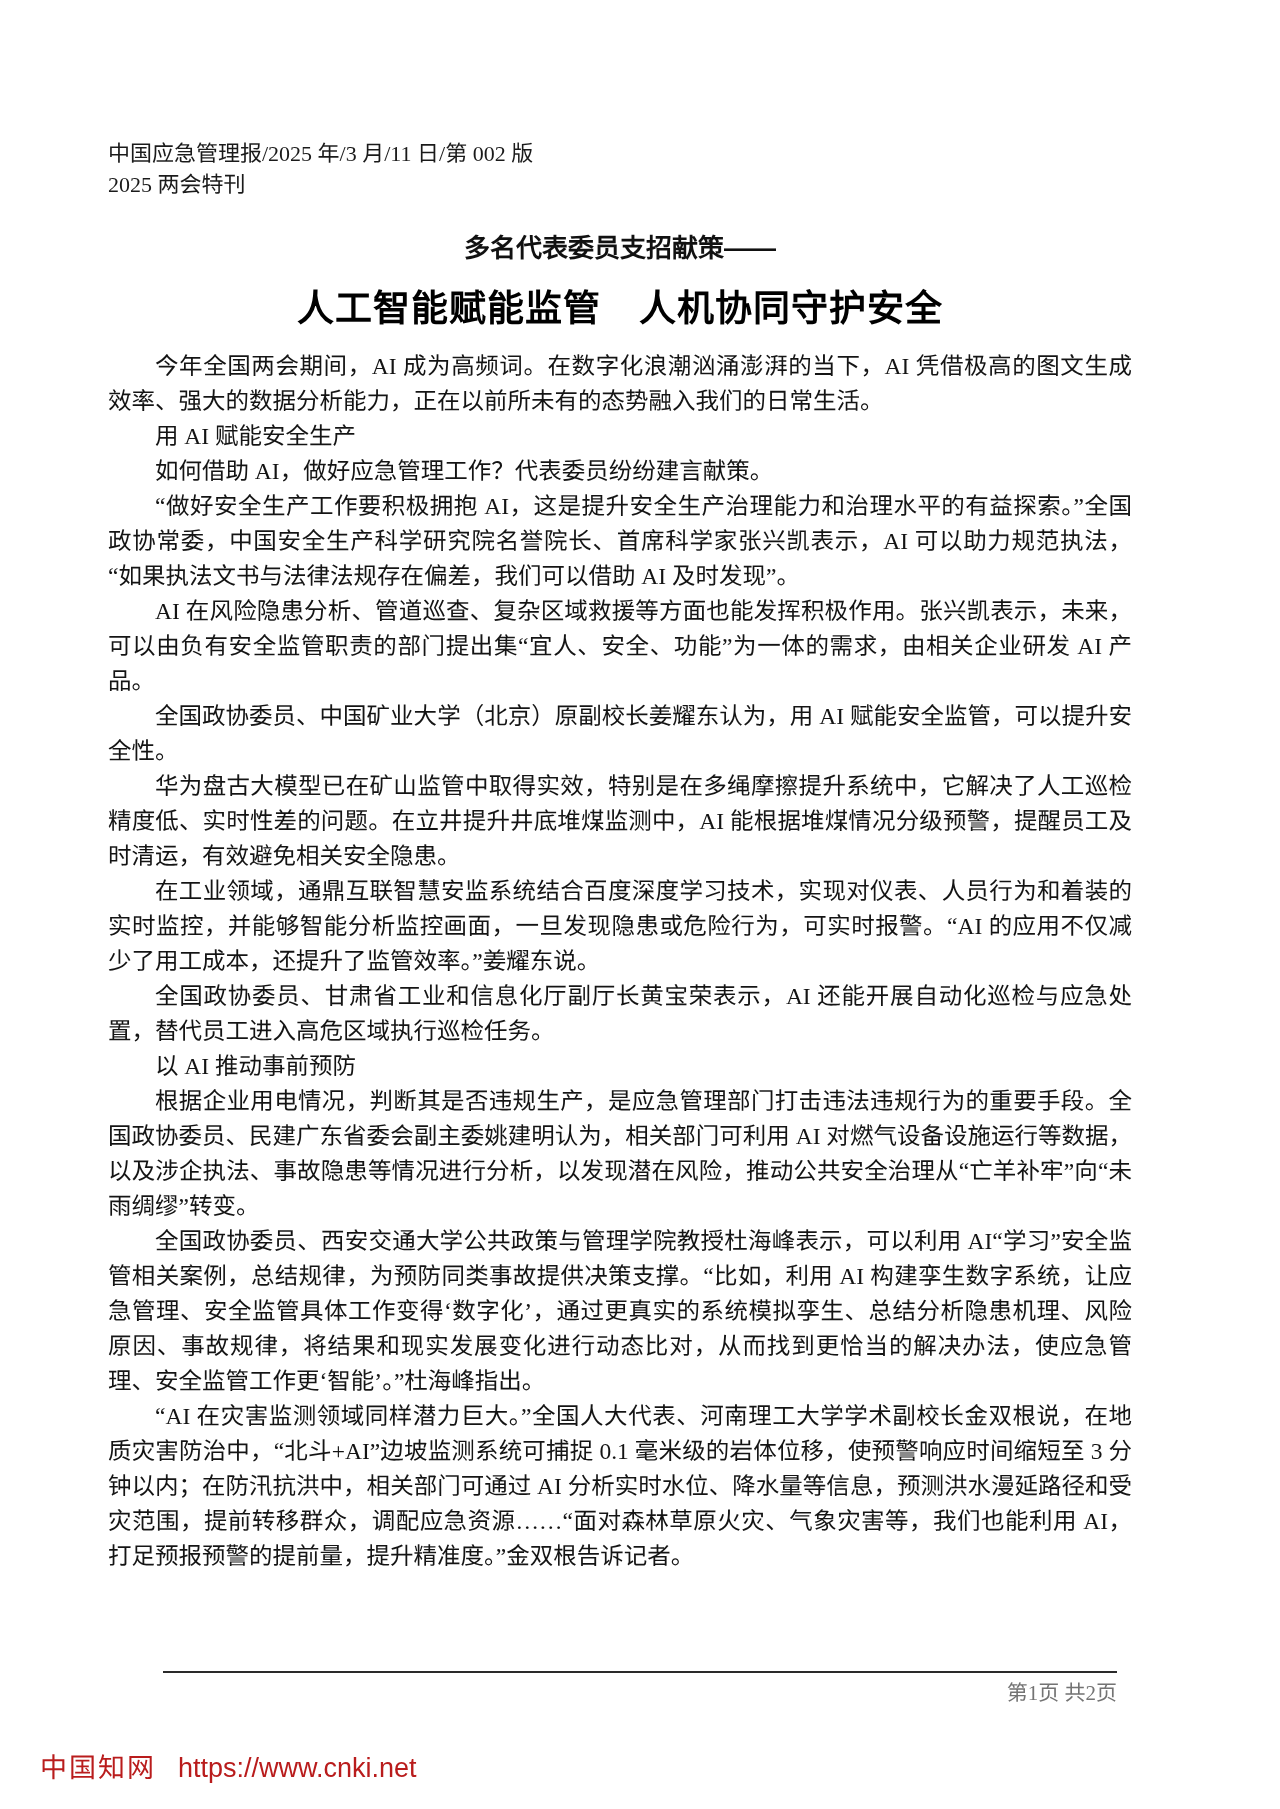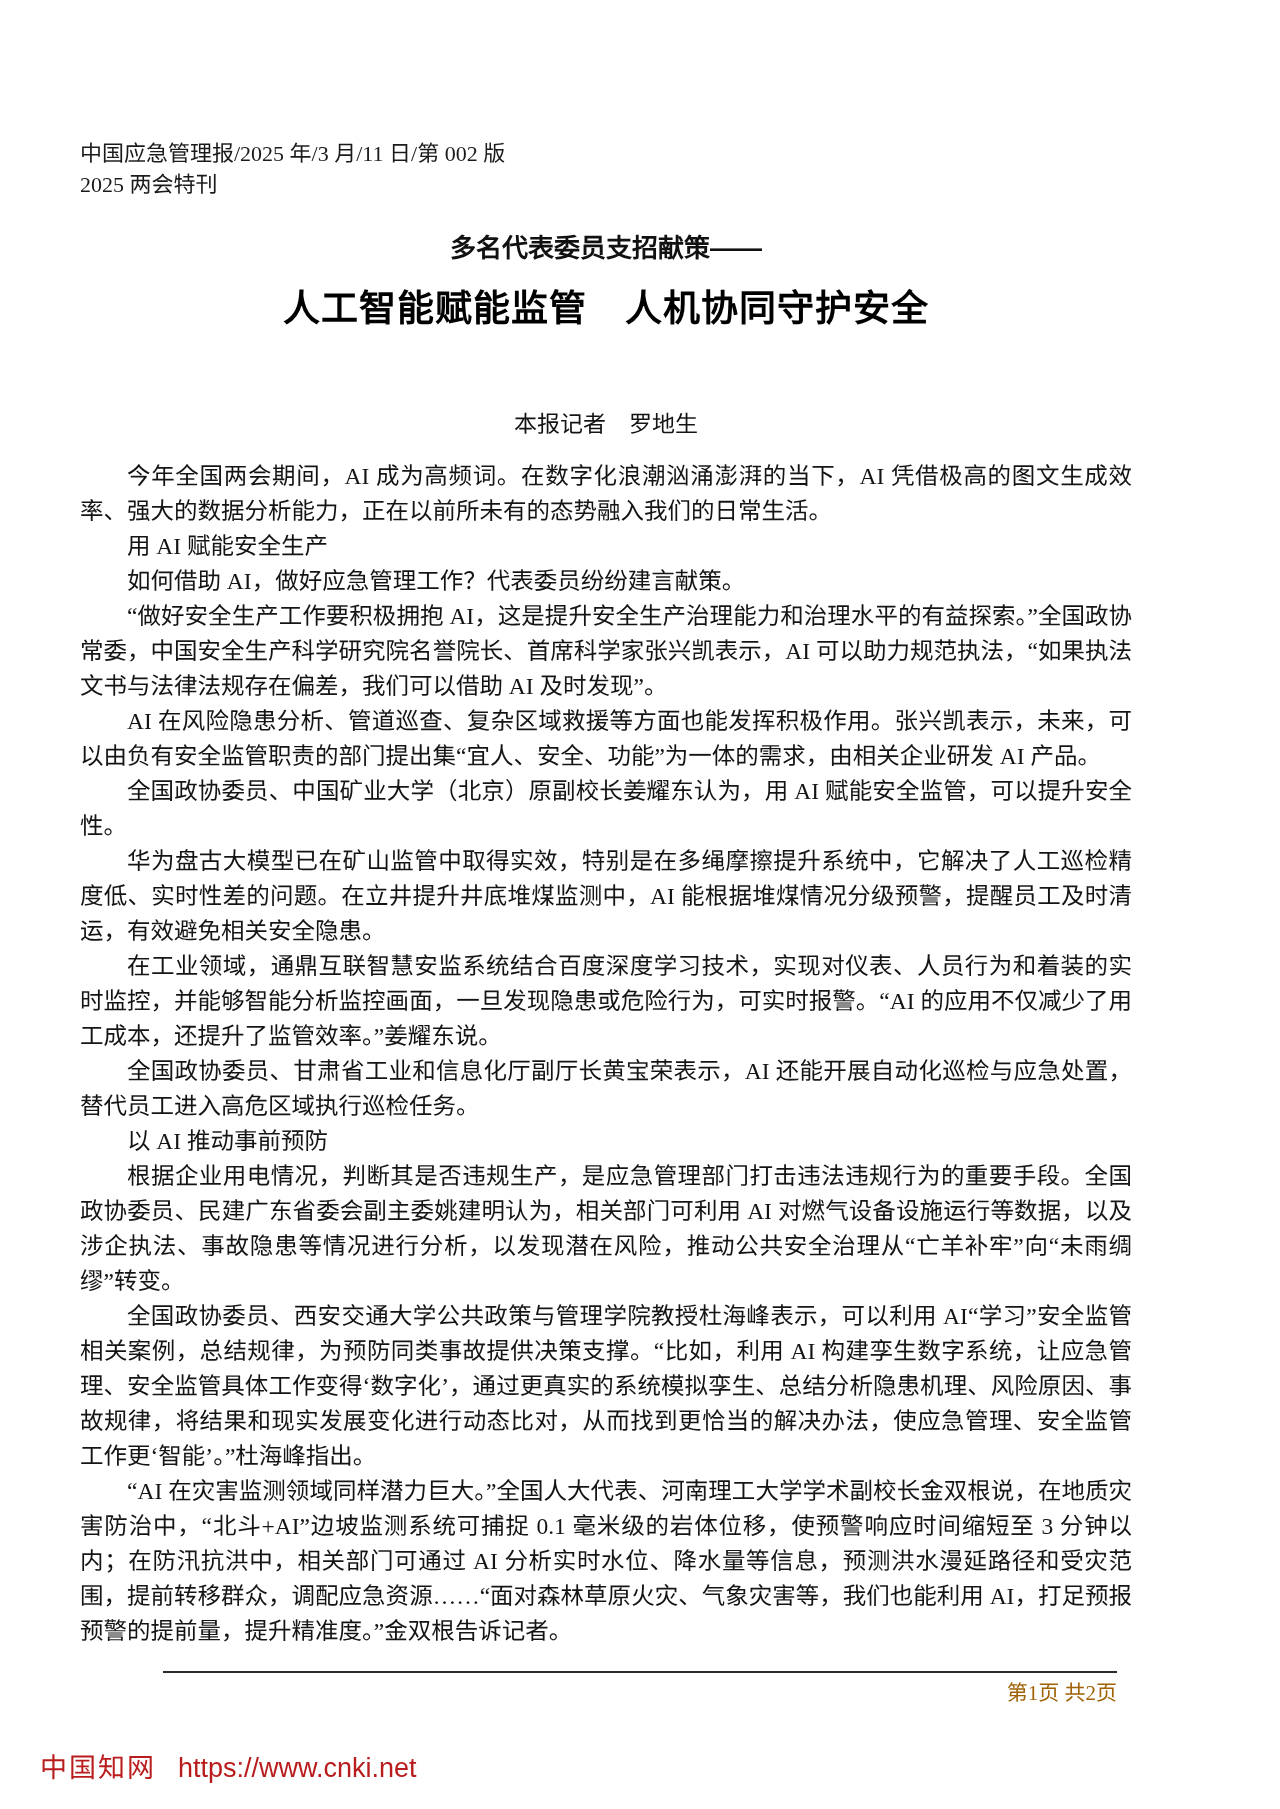--- a/index.html
+++ b/index.html
@@ -9,21 +9,21 @@
   }
   body {
     width: 1280px;
     height: 1809px;
     position: relative;
     font-family: "Liberation Serif", "DejaVu Serif", serif;
     color: #141414;
     overflow: hidden;
   }
   .page {
-    padding: 138px 148px 0 80px;
+    padding: 138px 148px 0 108px;
   }
   .doc-header {
     font-size: 22px;
     line-height: 31px;
     color: #1a1a1a;
   }
   .kicker {
     margin-top: 33px;
     text-align: center;
     font-family: "Liberation Sans", "DejaVu Sans", sans-serif;
@@ -69,21 +69,21 @@
   .footer-rule {
     border: none;
     border-top: 2px solid #2a2a2a;
     margin: 0;
   }
   .page-indicator {
     margin-top: 6px;
     text-align: right;
     font-size: 21px;
     line-height: 28px;
-    color: #a16207;
+    color: #737373;
   }
   .watermark {
     position: absolute;
     left: 40px;
     top: 1746px;
     display: flex;
     align-items: baseline;
     gap: 22px;
     color: #b91c1c;
   }
@@ -104,21 +104,20 @@
 
   <div class="doc-header">
     <div>中国应急管理报/2025 年/3 月/11 日/第 002 版</div>
     <div>2025 两会特刊</div>
   </div>
 
   <div class="kicker">多名代表委员支招献策——</div>
 
   <h1 class="article-title">人工智能赋能监管　人机协同守护安全</h1>
 
-  <div class="byline">本报记者　罗地生</div>
 
   <div class="article-body">
     <p>今年全国两会期间，AI 成为高频词。在数字化浪潮汹涌澎湃的当下，AI 凭借极高的图文生成效率、强大的数据分析能力，正在以前所未有的态势融入我们的日常生活。</p>
     <p>用 AI 赋能安全生产</p>
     <p>如何借助 AI，做好应急管理工作？代表委员纷纷建言献策。</p>
     <p>“做好安全生产工作要积极拥抱 AI，这是提升安全生产治理能力和治理水平的有益探索。”全国政协常委，中国安全生产科学研究院名誉院长、首席科学家张兴凯表示，AI 可以助力规范执法，“如果执法文书与法律法规存在偏差，我们可以借助 AI 及时发现”。</p>
     <p>AI 在风险隐患分析、管道巡查、复杂区域救援等方面也能发挥积极作用。张兴凯表示，未来，可以由负有安全监管职责的部门提出集“宜人、安全、功能”为一体的需求，由相关企业研发 AI 产品。</p>
     <p>全国政协委员、中国矿业大学（北京）原副校长姜耀东认为，用 AI 赋能安全监管，可以提升安全性。</p>
     <p>华为盘古大模型已在矿山监管中取得实效，特别是在多绳摩擦提升系统中，它解决了人工巡检精度低、实时性差的问题。在立井提升井底堆煤监测中，AI 能根据堆煤情况分级预警，提醒员工及时清运，有效避免相关安全隐患。</p>
     <p>在工业领域，通鼎互联智慧安监系统结合百度深度学习技术，实现对仪表、人员行为和着装的实时监控，并能够智能分析监控画面，一旦发现隐患或危险行为，可实时报警。“AI 的应用不仅减少了用工成本，还提升了监管效率。”姜耀东说。</p>

